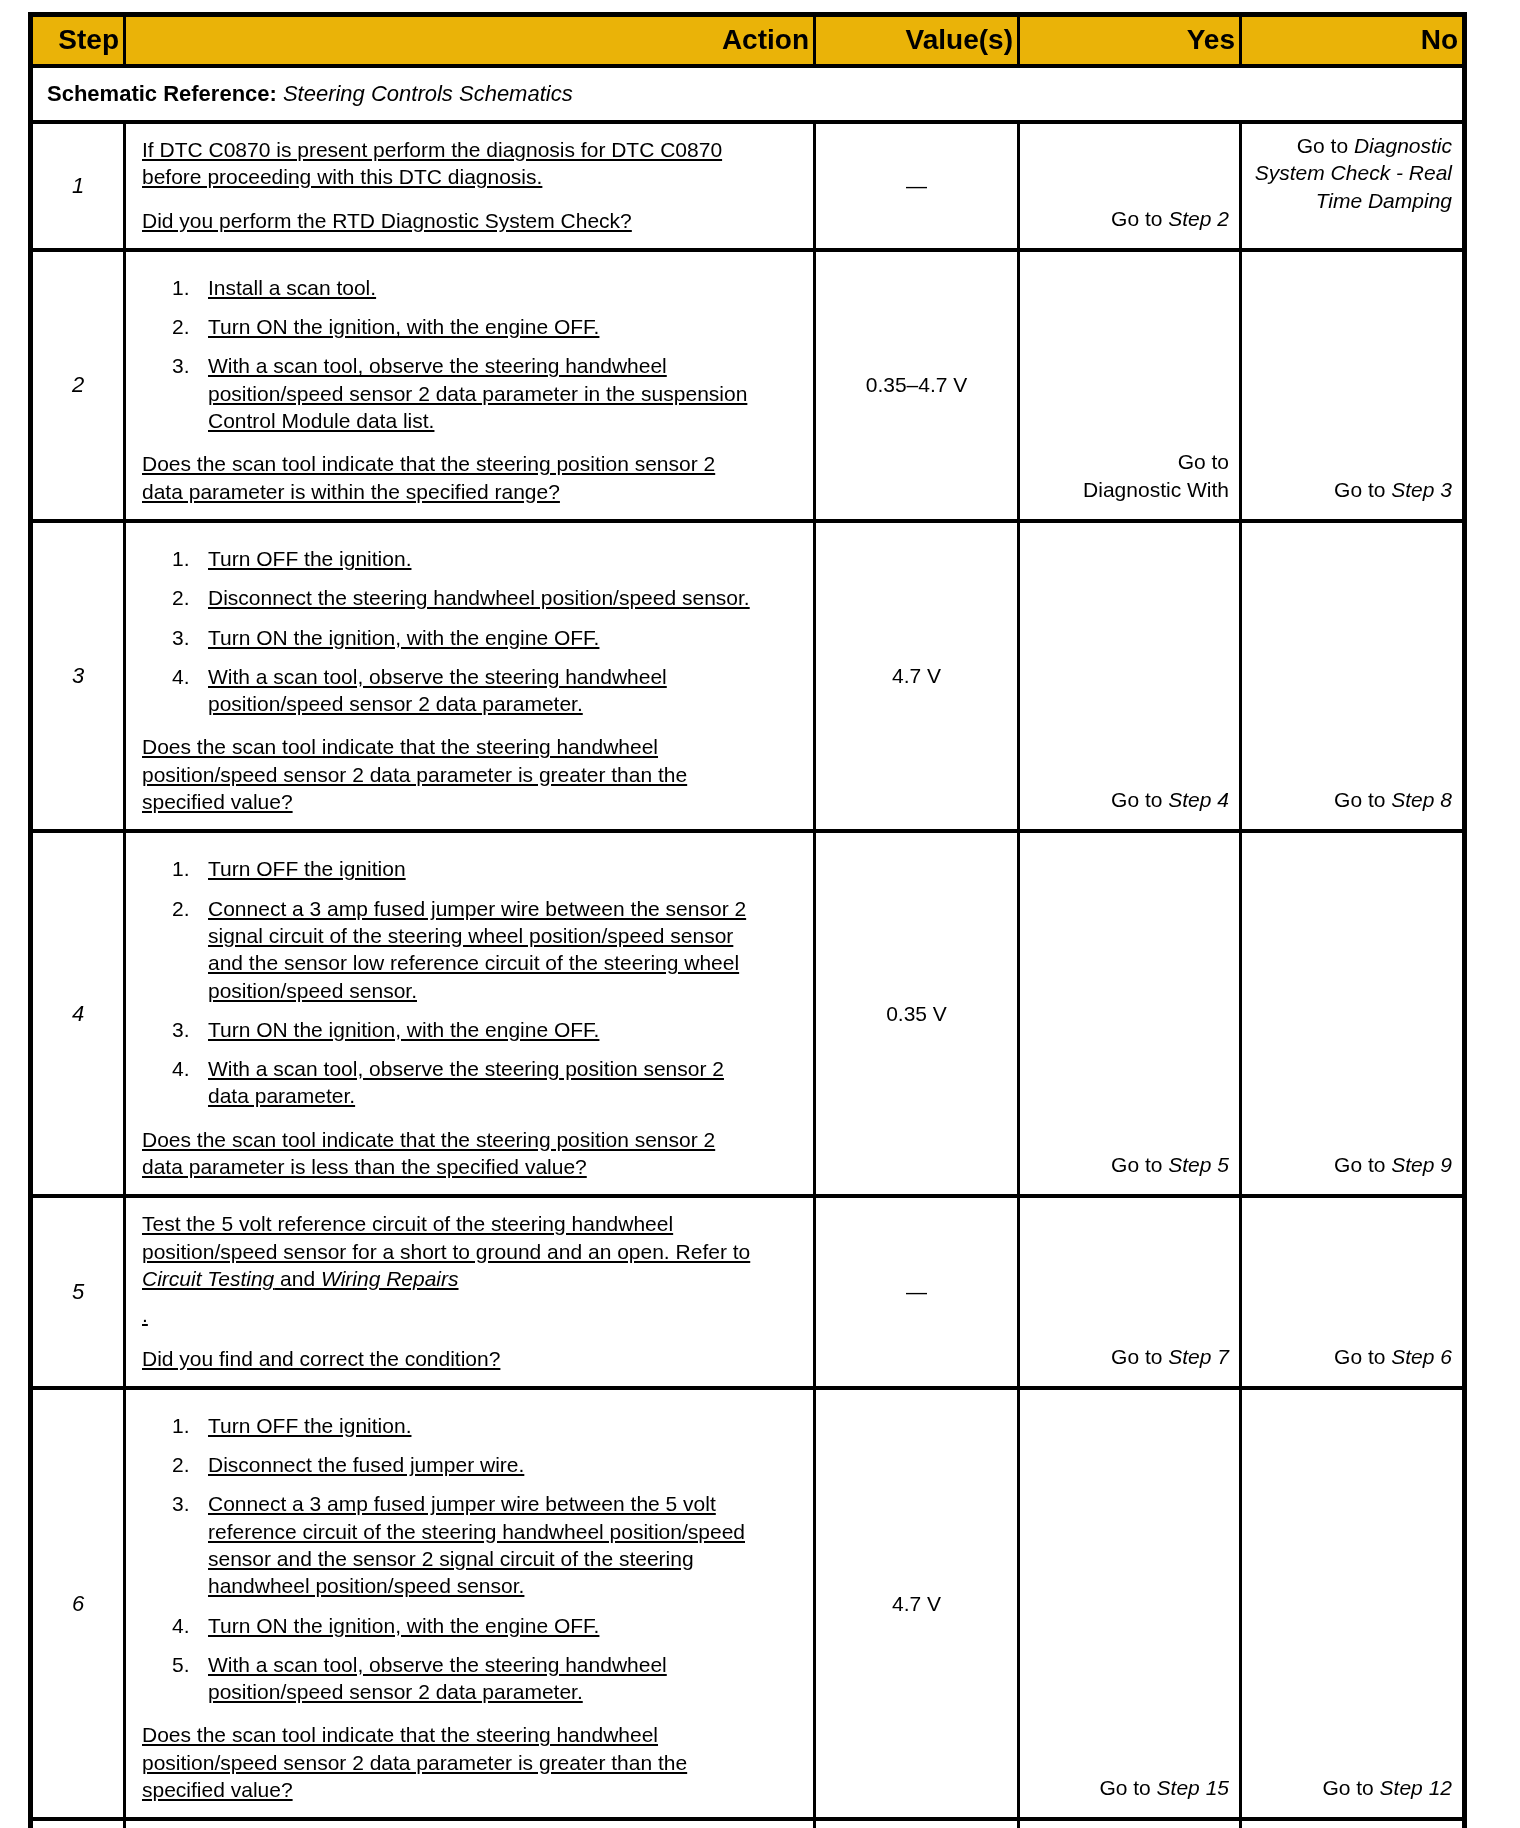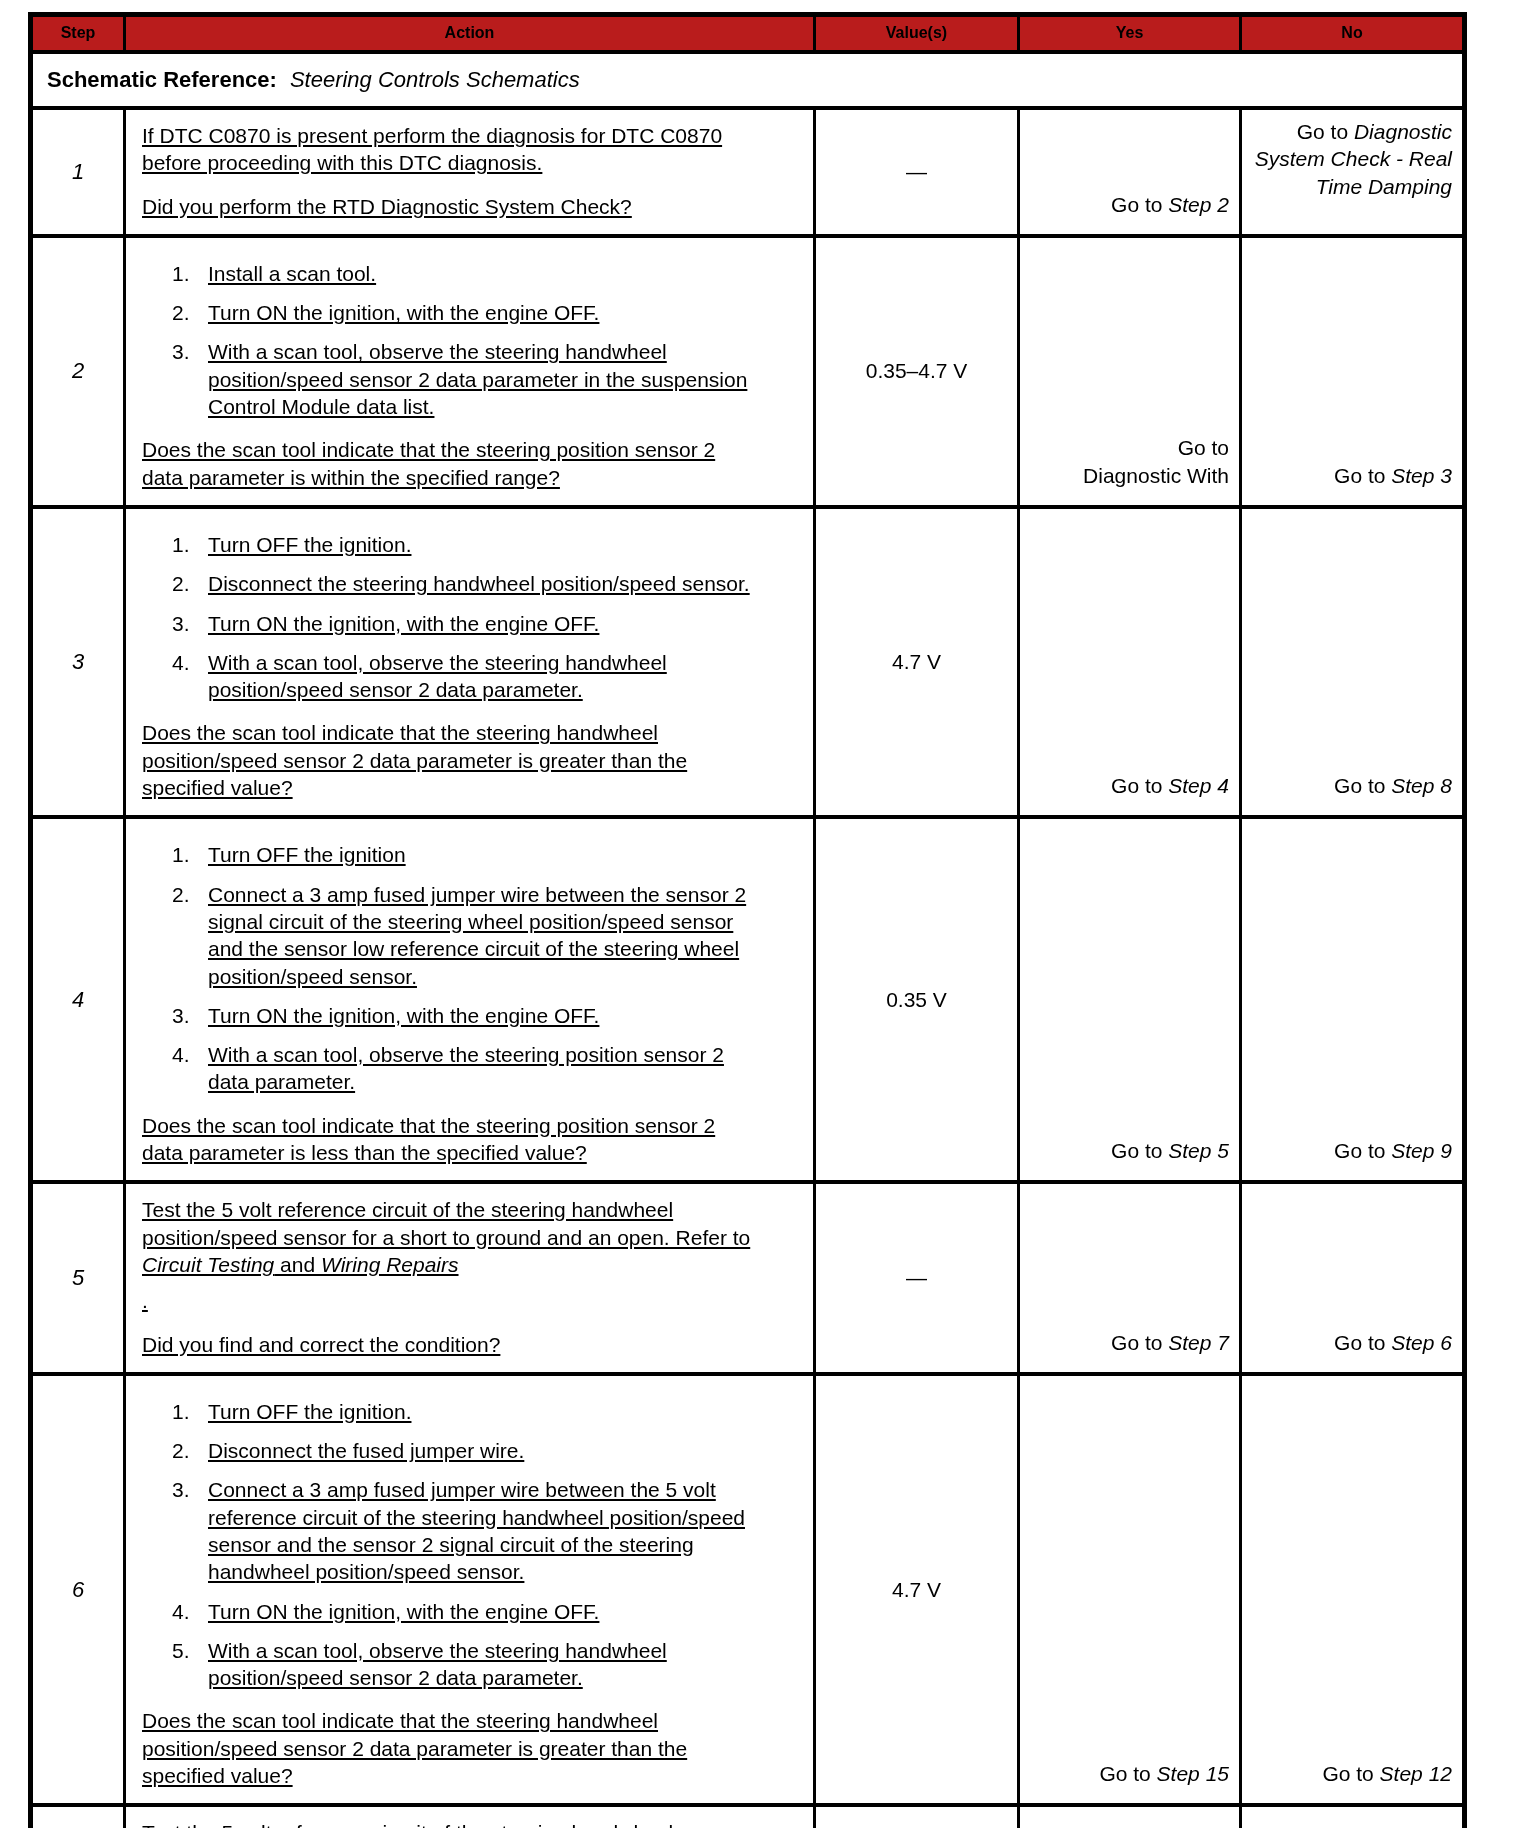--- a/index.html
+++ b/index.html
@@ -19,32 +19,32 @@
     margin: 12px 0 0 28px;
     border: 5px solid #000;
   }
   table.diag th, table.diag td {
     border-left: 3px solid #000;
     border-right: 3px solid #000;
     border-top: 4px solid #000;
     border-bottom: 4px solid #000;
   }
   thead th {
-    font-size: 16px;
+    font-size: 28px;
     font-weight: 700;
-    text-align: center;
+    text-align: right;
     padding: 7px 4px 8px;
-    background: #b91c1c;
+    background: #eab308;
   }
   td.sr-cell {
     font-size: 22px;
     padding: 13px 10px 13px 14px;
   }
   .sr-label { font-weight: 700; }
-  .sr-value { font-style: italic; margin-left: 13px; }
+  .sr-value { font-style: italic; margin-left: 6px; }
   td.c-step {
     text-align: center;
     vertical-align: middle;
     font-style: italic;
     font-size: 22px;
   }
   td.c-action {
     vertical-align: top;
     font-size: 21px;
     line-height: 1.3;

